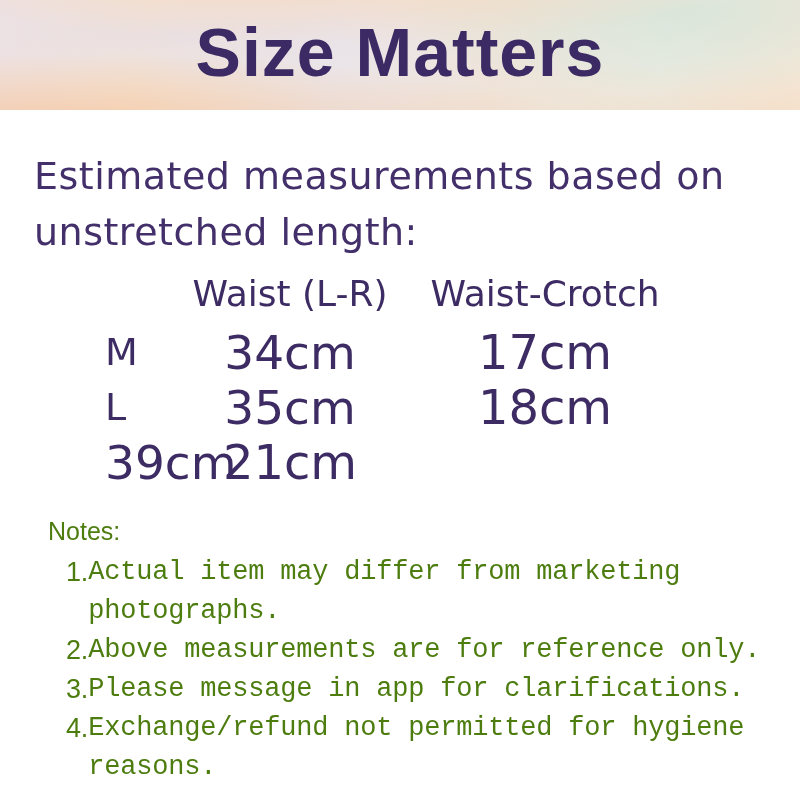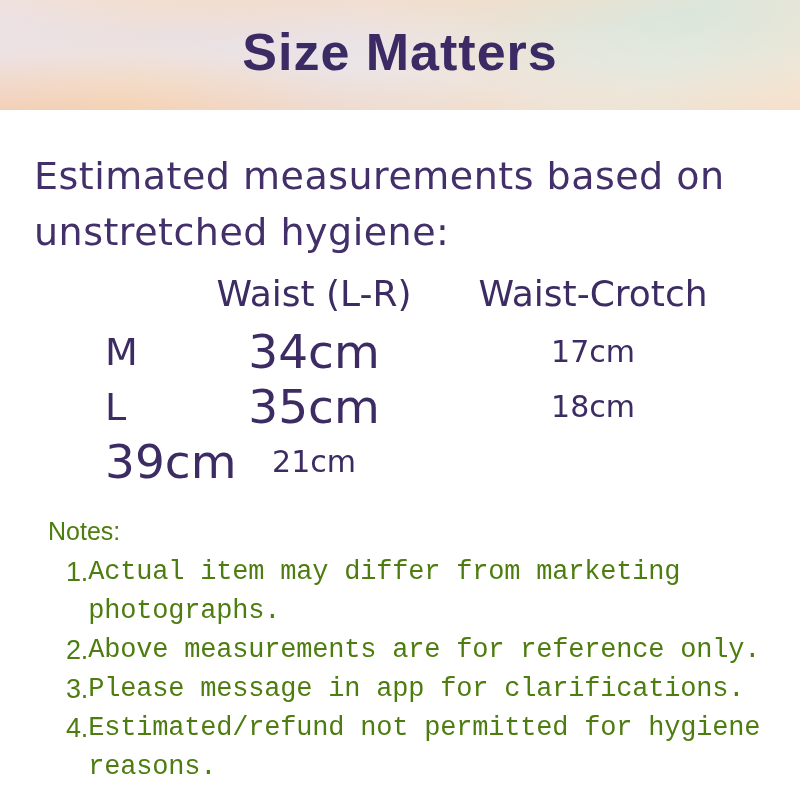--- a/index.html
+++ b/index.html
@@ -21,21 +21,21 @@
     background:
       radial-gradient(120% 120% at 6% 115%,  rgba(246,197,158,0.80), rgba(246,197,158,0) 55%),
       radial-gradient(90% 110%  at 42% -25%, rgba(247,216,188,0.85), rgba(247,216,188,0) 60%),
       radial-gradient(70% 140%  at 86% 10%,  rgba(213,227,215,0.75), rgba(213,227,215,0) 55%),
       radial-gradient(90% 110%  at 99% 115%, rgba(244,219,196,0.80), rgba(244,219,196,0) 60%),
       radial-gradient(60% 90%   at 22% 30%,  rgba(228,220,232,0.60), rgba(228,220,232,0) 60%),
       linear-gradient(100deg, #eee2e2 0%, #f3e5d7 18%, #ebe6e9 42%, #efe4da 62%, #e9ece4 82%, #f5e8d8 100%);
   }
   .banner h1 {
     font-family: "Liberation Sans", sans-serif;
-    font-size: 52px;
+    font-size: 68px;
     font-weight: 800;
     letter-spacing: 1px;
     color: #3b2a63;
     line-height: 1;
     padding-bottom: 6px;
   }
 
   .content { padding: 38px 34px 0 34px; }
 
   .intro {
@@ -43,27 +43,26 @@
     line-height: 56px;
     color: #43306a;
     letter-spacing: 0.5px;
   }
 
   .size-table { margin: 8px 0 0 71px; }
   .size-row {
     display: grid;
     grid-template-columns: 80px 210px 300px;
     align-items: center;
-    gap: 24px;
   }
   .size-row.head { height: 50px; margin-bottom: 6px; }
   .size-row.data { height: 55px; }
   .size-row .c-size   { text-align: left;   font-size: 38px; color: #3d2c63; padding-left: 0; }
   .size-row .c-waist  { text-align: center; font-size: 47px; color: #3d2c63; }
-  .size-row .c-crotch { text-align: center; font-size: 30px; color: #3d2c63; }
+  .size-row .c-crotch { text-align: center; font-size: 48px; color: #3d2c63; }
   .size-row.head .c-waist, .size-row.head .c-crotch { font-size: 36px; }
 
   .notes {
     font-family: "Liberation Sans", sans-serif;
     margin: 26px 0 0 14px;
     color: #4d7c0f;
   }
   .notes-title { font-size: 25px; line-height: 32px; }
   .notes-list { margin: 6px 0 0 18px; }
   .note-item {
@@ -81,21 +80,21 @@
 <div class="card">
 
   <header class="banner">
     <h1>Size Matters</h1>
   </header>
 
   <main class="content">
 
     <p class="intro">
       <span>Estimated measurements based on</span><br>
-      <span>unstretched hygiene:</span>
+      <span>unstretched length:</span>
     </p>
 
     <div class="size-table">
 
       <div class="size-row head">
         <div class="c-size"></div>
         <div class="c-waist">Waist (L-R)</div>
         <div class="c-crotch">Waist-Crotch</div>
       </div>
 
@@ -133,20 +132,20 @@
           <span class="note-text">Above measurements are for reference only.</span>
         </div>
 
         <div class="note-item">
           <span class="note-num">3.</span>
           <span class="note-text">Please message in app for clarifications.</span>
         </div>
 
         <div class="note-item">
           <span class="note-num">4.</span>
-          <span class="note-text">Estimated/refund not permitted for hygiene reasons.</span>
+          <span class="note-text">Exchange/refund not permitted for hygiene reasons.</span>
         </div>
 
       </div>
     </section>
 
   </main>
 </div>
 
 </body></html>

